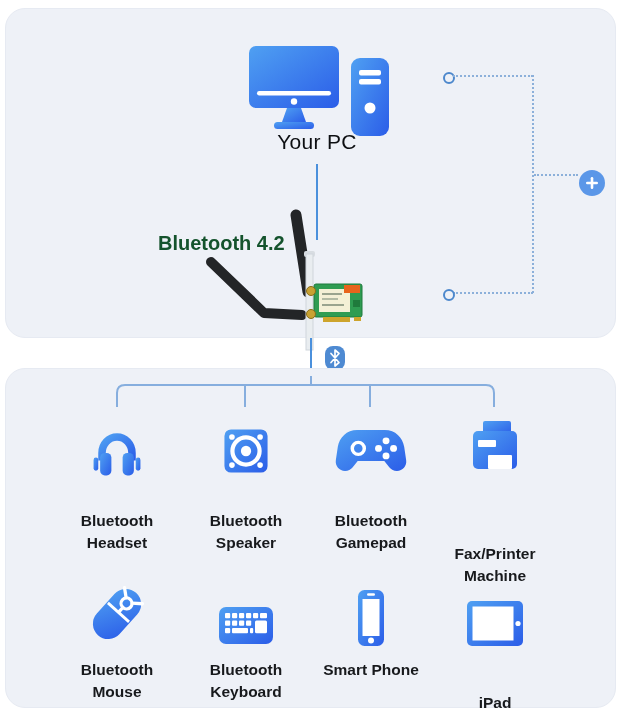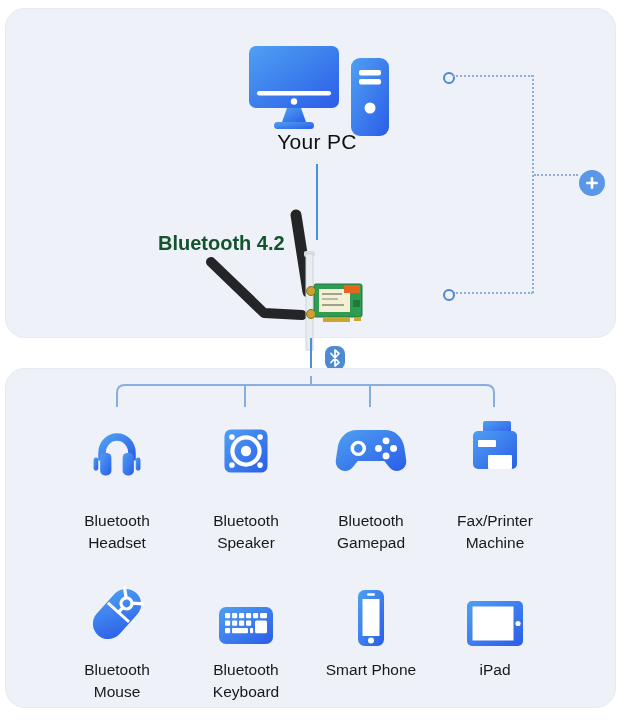--- a/index.html
+++ b/index.html
@@ -46,24 +46,25 @@
   
   .tree{position:absolute;left:108px;top:376px;}
 
   .cell{
     position:absolute;width:140px;display:flex;flex-direction:column;align-items:center;
   }
   .cell .icon-box{height:72px;display:flex;align-items:flex-end;justify-content:center;}
   .cell .dev-label{
     text-align:center;font-size:15.5px;line-height:22px;color:#17191c;
     white-space:pre-line;
+    font-weight:bold;
   }
   .row1 .dev-label{margin-top:29px;}
   .row2 .dev-label{margin-top:10px;}
-  .c1{left:47px;}  .c2{left:176px;} .c3{left:301px;} .c4{left:425px;}
+  .c1{left:47px;}  .c2{left:176px;} .c3{left:301px;} .c4{left:425px;gap:33px;}
   .row1{top:409px;} .row2{top:577px;}
 </style>
 </head>
 <body>
 
 <svg width="0" height="0" style="position:absolute" aria-hidden="true">
   <defs>
     <linearGradient id="icong" x1="0" y1="0" x2="1" y2="1">
       <stop offset="0" stop-color="#4FA0F2"></stop>
       <stop offset="1" stop-color="#2B5DE8"></stop>

